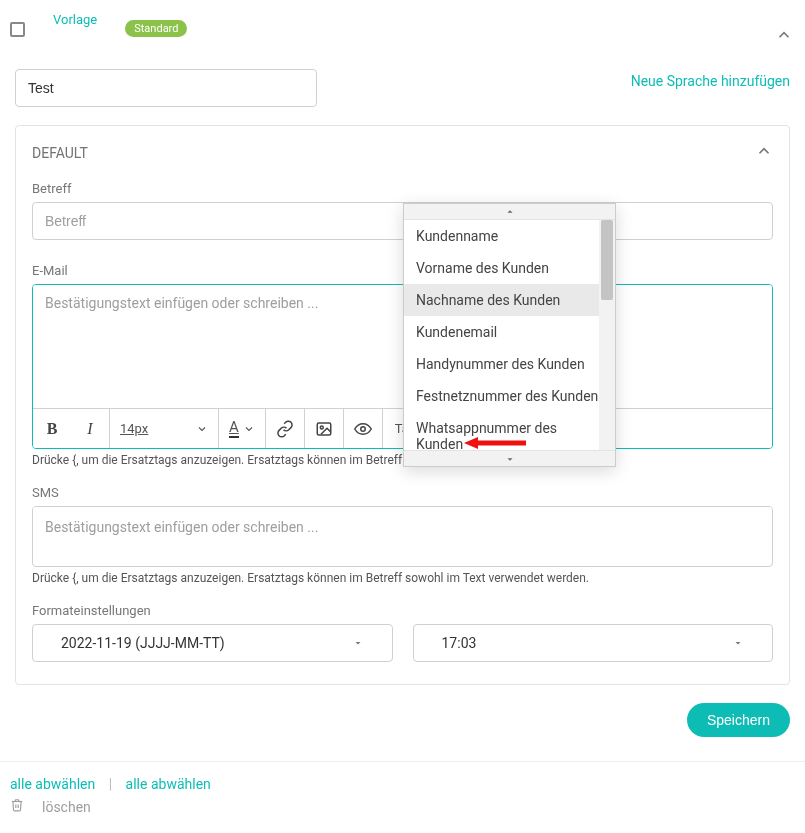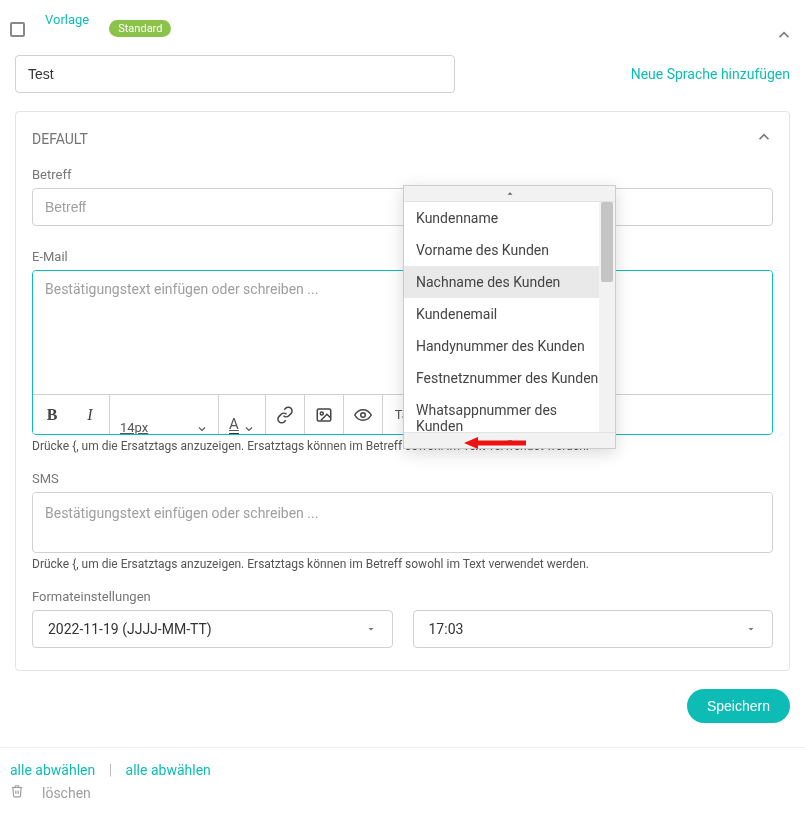--- a/index.html
+++ b/index.html
@@ -1,67 +1,67 @@
 <!DOCTYPE html>
 <html><head>
 <meta charset="utf-8">
 <style>
   * { box-sizing: border-box; margin: 0; padding: 0; }
   body { font-family: -apple-system, BlinkMacSystemFont, "Segoe UI", Roboto, Arial, sans-serif; font-size: 14px; color: #333; background: #fff; width: 805px; }
   a { color: #0dbdb5; text-decoration: none; cursor: pointer; }
   .outer { padding: 8px 10px 0 10px; }
-  .header-row { display: flex; align-items: flex-start; gap: 20px; position: relative; padding-bottom: 18px; }
+  .header-row { display: flex; align-items: flex-start; gap: 28px; position: relative; padding-bottom: 18px; }
   .checkbox { width: 15px; height: 15px; border: 2px solid #888; border-radius: 2px; background: #fff; margin-top: 14px; cursor: pointer; }
   .vorlage-label { color: #0dbdb5; font-size: 13px; margin-top: 4px; cursor: pointer; }
   .badge { background: #8bc34a; color: #fff; font-size: 11px; padding: 2px 9px; border-radius: 10px; margin-top: 12px; }
   .chevron { position: absolute; right: 2px; top: 18px; width: 18px; height: 18px; cursor: pointer; color: #777; }
   .chevron svg { width: 18px; height: 18px; }
   .name-row { display: flex; align-items: center; gap: 20px; margin: 0 5px 18px 5px; }
   .text-input { border: 1px solid #d0d0d0; border-radius: 4px; padding: 10px 12px; font-size: 14px; color: #333; background: #fff; }
   .text-input::placeholder { color: #9e9e9e; }
-  .name-field { width: 440px; }
+  .name-field { width: 302px; margin-top: 14px; }
   .add-lang { margin-left: auto; color: #0dbdb5; font-size: 14px; cursor: pointer; }
   .panel { border: 1px solid #e3e3e3; border-radius: 4px; margin: 0 5px 18px 5px; padding: 16px 16px 22px 16px; position: relative; }
   .panel-head { display: flex; align-items: center; color: #737373; font-size: 14px; margin-bottom: 18px; }
   .panel-head .chev { margin-left: auto; color: #777; cursor: pointer; }
   .field-label { color: #777; font-size: 13px; margin-bottom: 6px; display: block; }
   .full { width: 100%; }
   .group { margin-bottom: 18px; }
   .editor-wrap { border: 1px solid #0dbdb5; border-radius: 4px; overflow: hidden; }
   .editor-area { width: 100%; min-height: 120px; resize: none; border: none; padding: 10px 12px; font-size: 14px; font-family: inherit; color: #333; }
   .editor-area::placeholder { color: #9e9e9e; }
   .toolbar { display: flex; align-items: center; border-top: 1px solid #d0d0d0; height: 40px; background: #fff; }
   .tb-sep { width: 1px; align-self: stretch; background: #d0d0d0; }
   .tb-btn { width: 38px; height: 40px; display: flex; align-items: center; justify-content: center; cursor: pointer; color: #444; }
   .tb-btn.bold { font-weight: 700; font-size: 16px; font-family: Georgia, 'Times New Roman', serif; }
   .tb-btn.italic { font-style: italic; font-size: 16px; font-family: Georgia, 'Times New Roman', serif; }
-  .tb-select { display: flex; align-items: flex-end; padding: 0 10px; gap: 6px; cursor: pointer; font-size: 13px; color: #555; height: 40px; text-decoration: underline; }
+  .tb-select { display: flex; align-items: center; padding: 0 10px; gap: 6px; cursor: pointer; font-size: 13px; color: #555; height: 40px; text-decoration: underline; }
   .tb-select.font { flex: 0 0 108px; justify-content: space-between; }
   .tb-select.color { gap: 4px; }
   .caret { display: inline-flex; width: 12px; }
   .caret svg { width: 12px; height: 12px; }
   .icon svg { width: 18px; height: 18px; display: block; }
   .tags-sel { display: flex; align-items: center; padding: 0 12px; gap: 6px; cursor: pointer; font-size: 13px; color: #555; height: 40px; }
   .hint { color: #555; font-size: 12px; margin-top: 4px; }
   .sms-box { border: 1px solid #d0d0d0; border-radius: 4px; overflow: hidden; }
   .sms-area { width: 100%; min-height: 44px; resize: none; border: none; padding: 12px; font-size: 14px; font-family: inherit; }
   .sms-area::placeholder { color: #9e9e9e; }
   .format-row { display: flex; gap: 20px; }
-  .dropdown { flex: 1; display: flex; align-items: center; justify-content: space-between; border: 1px solid #d0d0d0; border-radius: 4px; padding: 10px 15px; font-size: 14px; color: #333; cursor: pointer; background: #fff; }
+  .dropdown { flex: 1; display: flex; align-items: center; justify-content: space-between; border: 1px solid #d0d0d0; border-radius: 4px; padding: 10px 28px; font-size: 14px; color: #333; cursor: pointer; background: #fff; }
   .dropdown .dd-chev { color: #777; display: inline-flex; }
   .dropdown .dd-chev svg { width: 12px; height: 12px; }
   .save-row { display: flex; justify-content: flex-end; padding: 0 5px 24px 5px; }
   .save-btn { background: #0dbdb5; color: #fff; border: none; border-radius: 18px; padding: 9px 20px; font-size: 14px; cursor: pointer; }
   .bottom-bar { border-top: 1px solid #eee; padding: 14px 10px 8px 10px; }
   .sel-links { font-size: 14px; color: #777; }
   .sel-links .divider { margin: 0 10px; color: #bbb; }
   .delete-row { margin-top: 6px; display: inline-flex; align-items: center; gap: 18px; color: #9e9e9e; cursor: pointer; font-size: 14px; }
   .delete-row svg { width: 14px; height: 14px; }
   
-  .popup { position: absolute; top: 185px; left: 403px; width: 213px; background: #fff; border: 1px solid #ccc; box-shadow: 0 4px 16px rgba(0,0,0,.15); z-index: 20; }
+  .popup { position: absolute; top: 203px; left: 403px; width: 213px; background: #fff; border: 1px solid #ccc; box-shadow: 0 4px 16px rgba(0,0,0,.15); z-index: 20; }
   .popup-inner { max-height: 230px; overflow: hidden; }
   .popup-item { padding: 8px 12px; font-size: 14px; color: #444; cursor: pointer; }
   .popup-item.hover { background: #e9e9e9; }
   .popup-scroll-up, .popup-scroll-down { height: 16px; background: #f2f2f2; display: flex; align-items: center; justify-content: center; cursor: pointer; border-bottom: 1px solid #e3e3e3; }
   .popup-scroll-down { border-bottom: none; border-top: 1px solid #e3e3e3; }
   .popup-scroll-up svg, .popup-scroll-down svg { width: 10px; height: 10px; color: #666; }
   .scrollbar-track { position: absolute; right: 0; top: 16px; bottom: 16px; width: 16px; background: #f2f2f2; }
   .scrollbar-thumb { position: absolute; left: 2px; right: 2px; top: 0; height: 80px; background: #c4c4c4; border-radius: 2px; }
   
   .arrow-annot { position: absolute; top: 435px; left: 464px; z-index: 30; pointer-events: none; }

